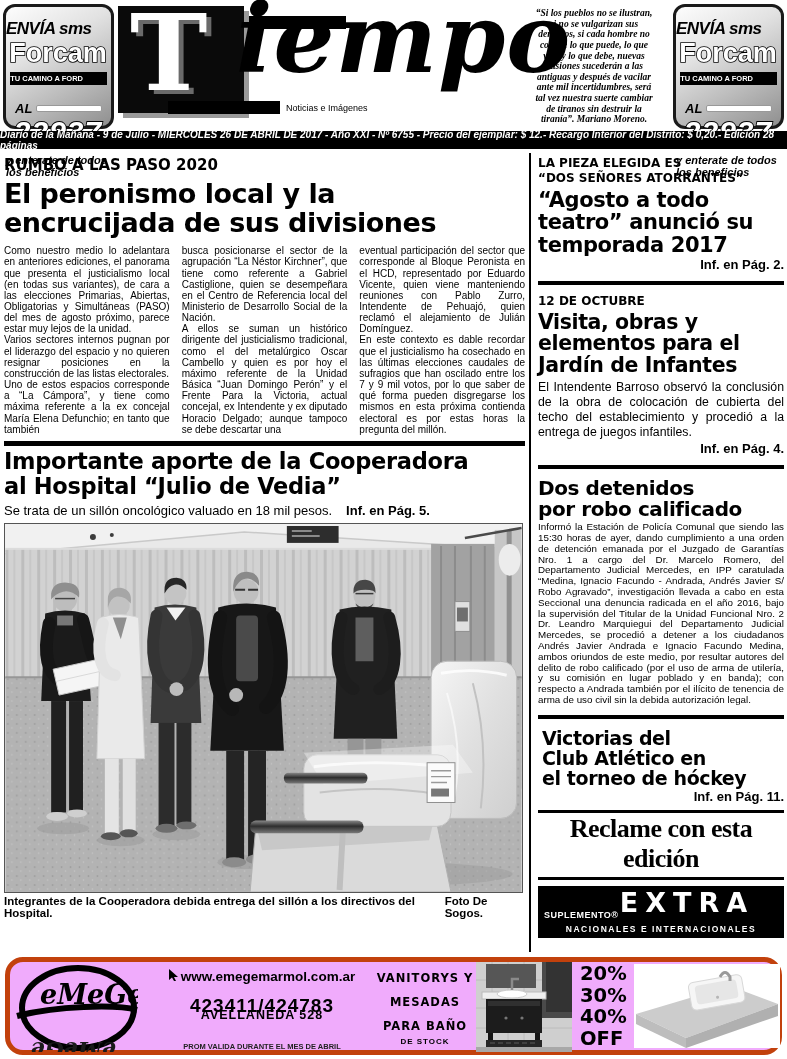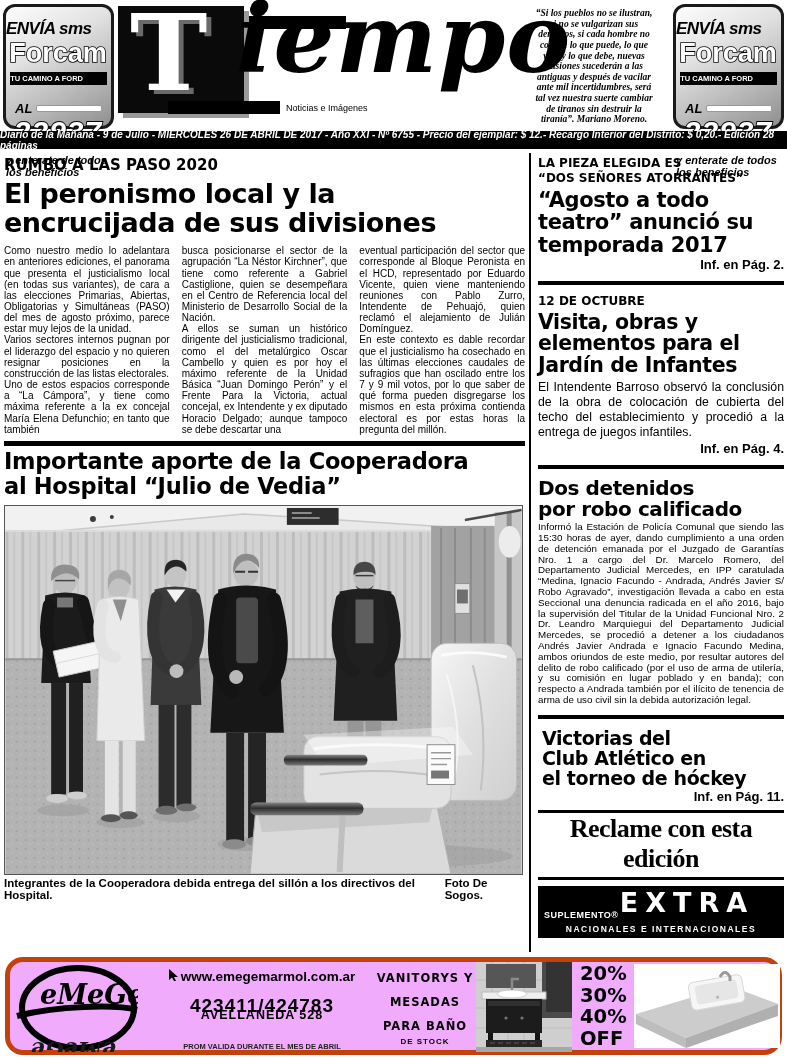--- a/index.html
+++ b/index.html
@@ -176,20 +176,24 @@
 Varios sectores internos pugnan por el liderazgo del espacio y no quieren resignar posiciones en la construcción de las listas electorales.
 Uno de estos espacios corresponde a “La Cámpora”, y tiene como máxima referente a la ex concejal María Elena Defunchio; en tanto que también</div>
       <div class="lead-col">busca posicionarse el sector de la agrupación “La Néstor Kirchner”, que tiene como referente a Gabriel Castiglione, quien se desempeñara en el Centro de Referencia local del Ministerio de Desarrollo Social de la Nación.
 A ellos se suman un histórico dirigente del justicialismo tradicional, como el del metalúrgico Oscar Cambello y quien es por hoy el máximo referente de la Unidad Básica “Juan Domingo Perón” y el Frente Para la Victoria, actual concejal, ex Intendente y ex diputado Horacio Delgado; aunque tampoco se debe descartar una</div>
       <div class="lead-col">eventual participación del sector que corresponde al Bloque Peronista en el HCD, representado por Eduardo Vicente, quien viene manteniendo reuniones con Pablo Zurro, Intendente de Pehuajó, quien reclamó el alejamiento de Julián Domínguez.
 En este contexto es dable recordar que el justicialismo ha cosechado en las últimas elecciones caudales de sufragios que han oscilado entre los 7 y 9 mil votos, por lo que saber de qué forma pueden disgregarse los mismos en esta próxima contienda electoral es por estas horas la pregunta del millón.</div>
     </div>
     <div class="hbar"></div>
     <div class="hosp-headline">Importante aporte de la Cooperadora
 al Hospital “Julio de Vedia”</div>
+    <div class="hosp-subrow">
+      <span>Se trata de un sillón oncológico valuado en 18 mil pesos.</span>
+      <span class="hosp-ref">Inf. en Pág. 5.</span>
+    </div>
 
     <svg class="photo" width="519" height="370" viewBox="0 0 519 370" xmlns="http://www.w3.org/2000/svg">
       <defs>
         <pattern id="curt" width="16" height="12" patternUnits="userSpaceOnUse">
           <rect width="16" height="12" fill="#d2d2d2"></rect>
           <rect width="3" height="12" fill="#bdbdbd"></rect>
           <rect x="8" width="2" height="12" fill="#c7c7c7"></rect>
         </pattern>
         <pattern id="flr" width="9" height="9" patternUnits="userSpaceOnUse">
           <rect width="9" height="9" fill="#b3b3b3"></rect>

